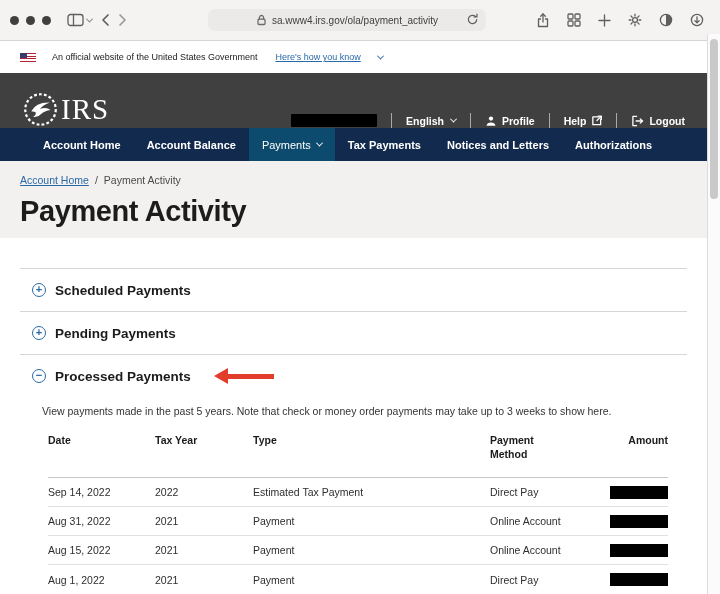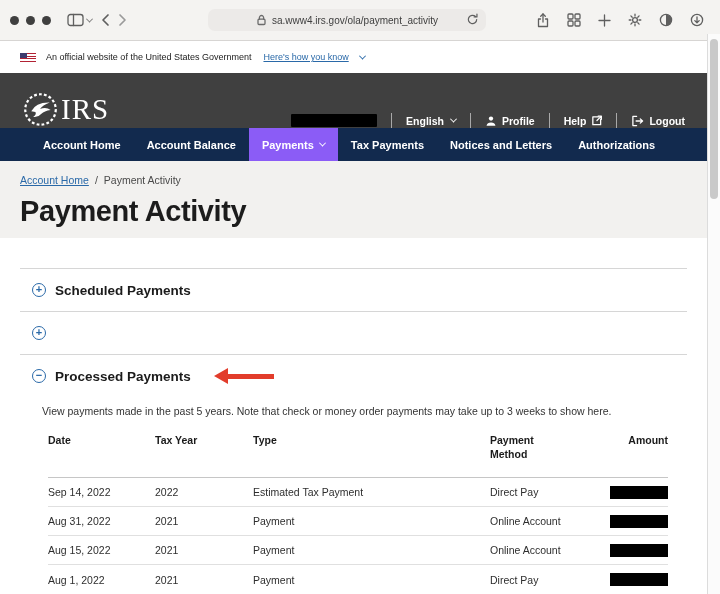--- a/index.html
+++ b/index.html
@@ -14,21 +14,21 @@
   .tb-btn { display:flex; align-items:center; gap:3px; color:#5f5f5f; cursor:default; }
   .tb-btn svg { display:block; }
   .url-pill { flex:0 0 278px; margin-left:72px; height:22px; background:#eceae8;
               border-radius:7px; display:flex; align-items:center; justify-content:center;
               gap:5px; font-size:10px; color:#3e3e3e; position:relative; }
   .url-pill .refresh { position:absolute; right:7px; top:4px; }
   .right-icons { margin-left:auto; display:flex; align-items:center; gap:17px; padding-right:6px; }
 
   
   .gov-banner { height:20px; background:#ffffff; display:flex; align-items:center;
-                padding:16px 20px; gap:10px; font-size:9px; color:#1b1b1b; }
+                padding:16px 20px; gap:16px; font-size:9px; color:#1b1b1b; }
   .flag { width:16px; height:9px; position:relative; flex:0 0 16px;
           background:repeating-linear-gradient(#b22234 0 1.3px,#fff 1.3px 2.6px); }
   .flag::before { content:""; position:absolute; left:0; top:0; width:7px; height:5px; background:#3c3b6e; }
   .gov-link { color:#2a69a8; text-decoration:underline; margin-left:2px; }
   .chev { width:5px; height:5px; border-right:1.4px solid currentColor; border-bottom:1.4px solid currentColor;
           display:inline-block; transform:rotate(45deg) translate(-1px,-1px); }
   .gov-banner .chev { color:#2a69a8; margin-left:1px; }
 
   .page { width:707px; }
 
@@ -40,21 +40,21 @@
   .hdr-right { margin-left:auto; display:flex; align-items:center; color:#fff; font-size:10.5px; font-weight:bold; }
   .redacted-user { width:86px; height:13px; background:#000; border-radius:1px; }
   .hdr-sep { width:1px; height:15px; background:rgba(255,255,255,.55); margin:0 14px; }
   .hdr-item { display:flex; align-items:center; gap:5px; cursor:default; }
   .hdr-item .chev { color:#fff; margin-left:2px; }
 
   
   .main-nav { height:33px; background:#122a4e; display:flex; padding-left:30px; }
   .nav-item { display:flex; align-items:center; gap:6px; padding:0 13px; color:#fff;
               font-size:11px; font-weight:600; cursor:default; }
-  .nav-item.active { background:#8b5cf6; font-weight:bold; }
+  .nav-item.active { background:#0c4a6e; font-weight:normal; }
   .nav-item .chev { color:#fff; width:5px; height:5px; }
 
   
   .page-head { background:#f2f1ef; height:77px; padding:13px 20px 0 20px; }
   .breadcrumb { font-size:10.5px; color:#4a4a4a; display:flex; gap:6px; align-items:center; }
   .breadcrumb a { color:#2a69a8; text-decoration:underline; }
   .page-title { margin-top:9px; font-size:29px; font-weight:bold; color:#1c1c1c; letter-spacing:-0.4px; }
 
   
   .content { background:#fff; padding:30px 20px 0 20px; }
@@ -258,20 +258,21 @@
 
   <div class="content">
 
     <div class="accordion">
       <span class="acc-icon plus"></span>
       <span class="acc-label">Scheduled Payments</span>
     </div>
 
     <div class="accordion">
       <span class="acc-icon plus"></span>
+      <span class="acc-label">Pending Payments</span>
     </div>
 
     <div class="accordion">
       <span class="acc-icon minus"></span>
       <span class="acc-label">Processed Payments</span>
       <span class="anno-arrow">
         <span class="head"></span>
           <span class="tail"></span>
       </span>
     </div>

